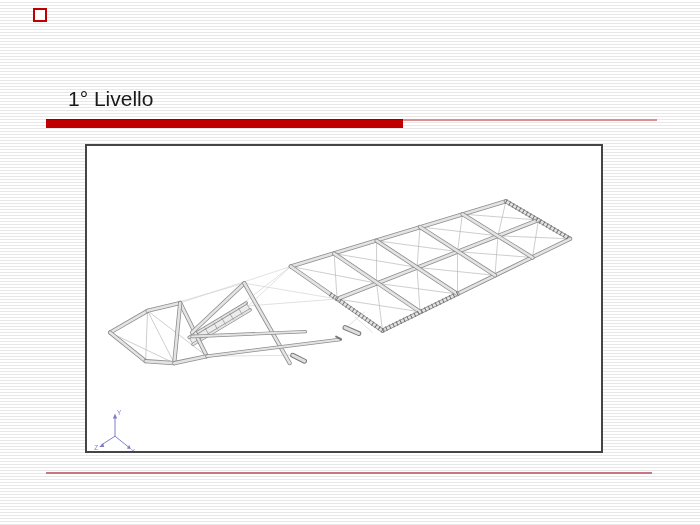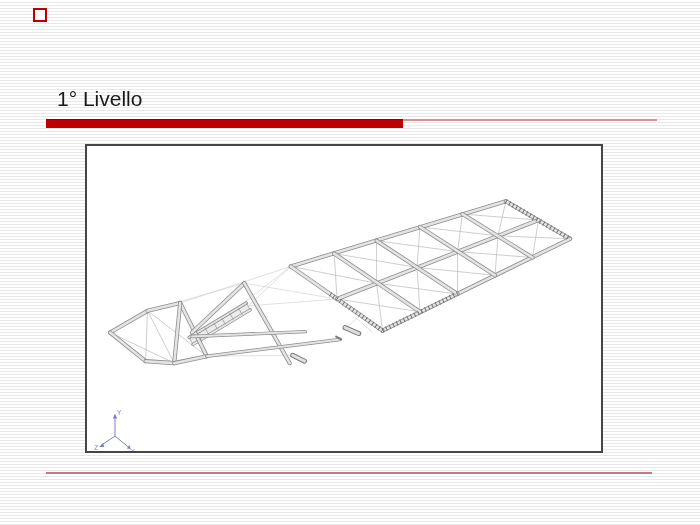--- a/index.html
+++ b/index.html
@@ -17,21 +17,21 @@
       var(--background-stripe, #e8e8e8) 3px
     );
   }
   .bullet-square {
     position: absolute; left: 33px; top: 8px;
     width: 10px; height: 10px;
     border: 2px solid var(--accent-red, #c00000);
     background: #ffffff;
   }
   .slide-title {
-    position: absolute; left: 57px; top: 86px;
+    position: absolute; left: 68px; top: 86px;
     font-size: 21px; line-height: 26px; color: #1a1a1a;
     white-space: nowrap;
   }
   .title-underline-thin {
     position: absolute; left: 46px; top: 119px;
     width: 611px; height: 2px;
     background: var(--title-underline-thin, #d89090);
   }
   .title-underline-bar {
     position: absolute; left: 46px; top: 119px;

